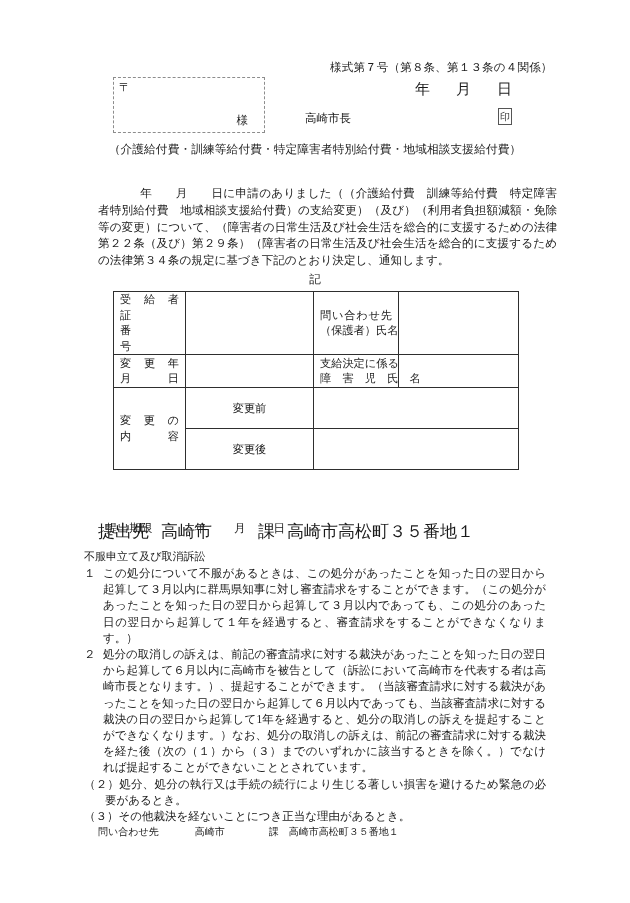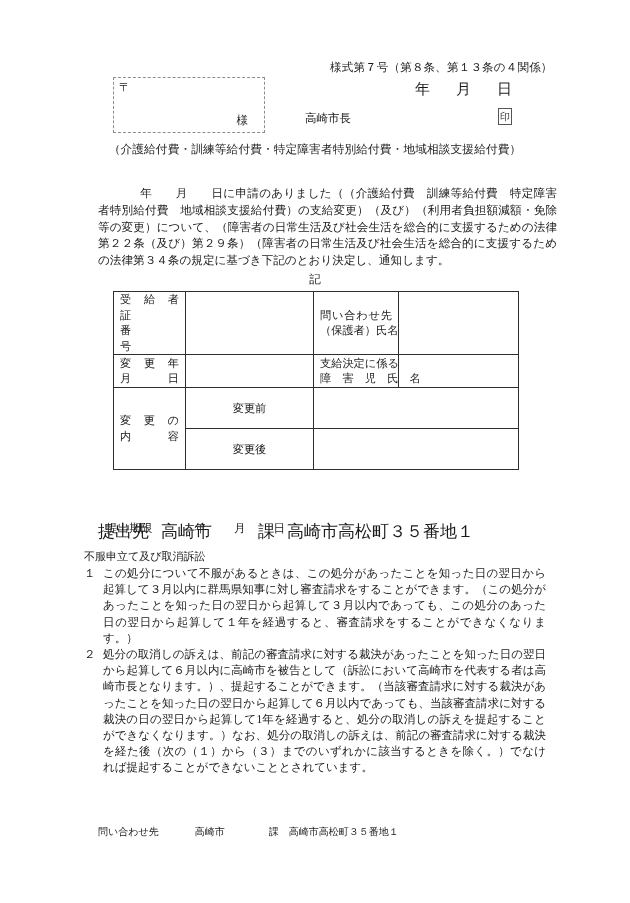--- a/index.html
+++ b/index.html
@@ -353,19 +353,25 @@
   <div class="appeal-list">
     <div class="appeal-item">
       <div class="appeal-num">１</div>
       <div class="appeal-text">この処分について不服があるときは、この処分があったことを知った日の翌日から起算して３月以内に群馬県知事に対し審査請求をすることができます。（この処分があったことを知った日の翌日から起算して３月以内であっても、この処分のあった日の翌日から起算して１年を経過すると、審査請求をすることができなくなります。）</div>
     </div>
     <div class="appeal-item">
       <div class="appeal-num">２</div>
       <div class="appeal-text">処分の取消しの訴えは、前記の審査請求に対する裁決があったことを知った日の翌日から起算して６月以内に高崎市を被告として（訴訟において高崎市を代表する者は高崎市長となります。）、提起することができます。（当該審査請求に対する裁決があったことを知った日の翌日から起算して６月以内であっても、当該審査請求に対する裁決の日の翌日から起算して1年を経過すると、処分の取消しの訴えを提起することができなくなります。）なお、処分の取消しの訴えは、前記の審査請求に対する裁決を経た後（次の（１）から（３）までのいずれかに該当するときを除く。）でなければ提起することができないこととされています。</div>
     </div>
 
+    <div class="sub-item hang">
+      <span>（２）</span><span>処分、処分の執行又は手続の続行により生じる著しい損害を避けるため緊急の必要があるとき。</span>
+    </div>
+    <div class="sub-item">
+      <span>（３）</span><span>その他裁決を経ないことにつき正当な理由があるとき。</span>
+    </div>
   </div>
 
   <div class="contact">
     <span>問い合わせ先</span><span class="sp-a"></span><span>高崎市</span><span class="sp-b"></span><span>課</span><span class="sp-c"></span><span>高崎市高松町３５番地１</span>
   </div>
 
 </div>
 
 </body></html>

